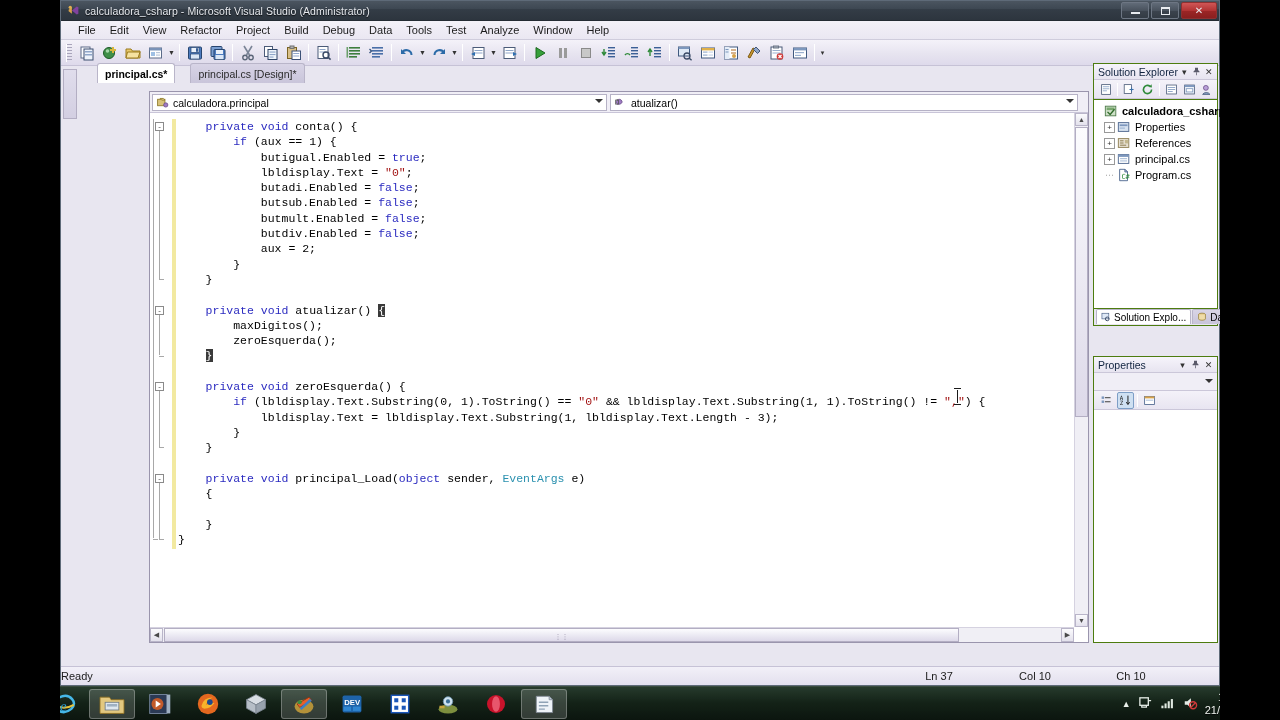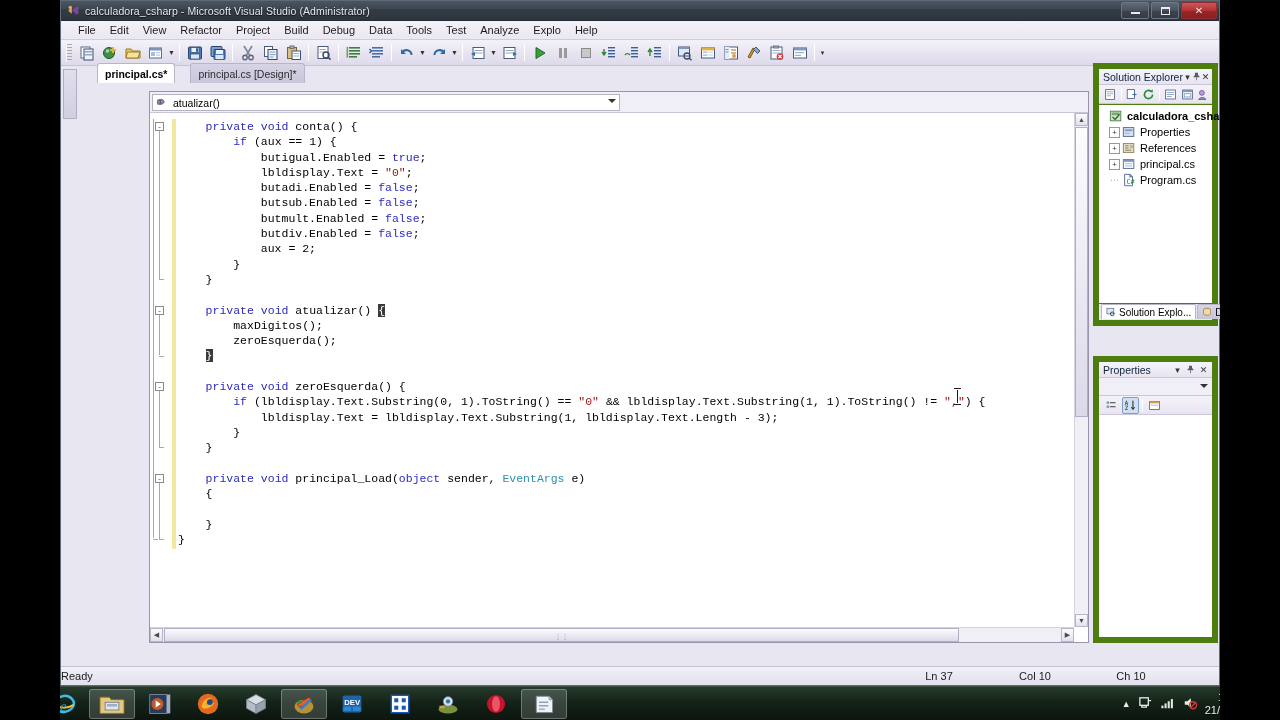--- a/index.html
+++ b/index.html
@@ -122,21 +122,21 @@
   .sb-v{position:absolute;right:0;top:21px;bottom:15px;width:14px;
     background:#f0eff5;border-left:1px solid #d5d2e0;}
   .sb-h{position:absolute;left:0;right:14px;bottom:0;height:15px;
     background:#f0eff5;border-top:1px solid #d5d2e0;}
   .sb-btn{position:absolute;background:linear-gradient(180deg,#fbfbfd,#e3e1ec);
     border:1px solid #b9b5c9;display:flex;align-items:center;justify-content:center;font-size:7px;color:#4a4a4a;}
   .sb-thumb{position:absolute;background:linear-gradient(180deg,#fcfcfe,#ddd9e9);
     border:1px solid #b3aec3;}
 
   
-  .toolwin{position:absolute;background:#4d7c0f;border:6px solid #4d7c0f;}
+  .toolwin{position:absolute;background:#4d7c0f;border:1px solid #4d7c0f;}
   .tw-head{height:16px;display:flex;align-items:center;padding:0 2px 0 4px;
     background:linear-gradient(180deg,#f6f4fb 0%,#e7e4f0 100%);border-bottom:1px solid #cbc7d9;}
   .tw-title{font-size:10.5px;color:#10233f;flex:1;white-space:nowrap;}
   .tw-btn{width:13px;height:13px;display:flex;align-items:center;justify-content:center;font-size:9px;color:#333;}
   .tw-toolbar{height:19px;display:flex;align-items:center;padding-left:3px;
     background:linear-gradient(180deg,#f4f2f9,#e8e5f1);border-bottom:1px solid #cbc7d9;}
   .tw-body{background:#fff;position:absolute;left:0;right:0;bottom:0;}
 
   
   .tree{padding:3px 0 0 4px;font-size:11px;}
@@ -213,21 +213,21 @@
       <span class="mi">Edit</span>
       <span class="mi">View</span>
       <span class="mi">Refactor</span>
       <span class="mi">Project</span>
       <span class="mi">Build</span>
       <span class="mi">Debug</span>
       <span class="mi">Data</span>
       <span class="mi">Tools</span>
       <span class="mi">Test</span>
       <span class="mi">Analyze</span>
-      <span class="mi">Explo</span>
+      <span class="mi">Window</span>
       <span class="mi">Help</span>
     </div>
 
     <div id="toolbar">
       <span class="grip"></span>
 
       <span class="tbtn">
         <svg width="16" height="16" viewBox="0 0 16 16">
             <rect x="2" y="2" width="9" height="11" fill="#fdfdff" stroke="#5c6b87"></rect>
             <rect x="5" y="4" width="9" height="11" fill="#eef3fb" stroke="#3d4f70"></rect>
@@ -479,20 +479,31 @@
       <div class="tabs-right">
         <span>▾</span>
         <span style="font-size:11px;">✕</span>
       </div>
     </div>
 
     <div style="position:absolute;left:2px;top:68px;width:14px;height:50px;background:linear-gradient(180deg,#e0ddec,#d3cfe2);border:1px solid #b3aec3;"></div>
 
     <div id="editor">
       <div id="navbars">
+        <div class="navbox" id="navclass">
+          <span style="margin-right:4px;display:inline-flex;">
+            <svg width="13" height="13" viewBox="0 0 16 16">
+                <rect x="2" y="4" width="9" height="8" fill="#d8c27a" stroke="#8a7520"></rect>
+                <path d="M5 3 l4 0 l2 2 l-4 0 Z" fill="#e6d79d" stroke="#8a7520"></path>
+                <circle cx="12" cy="11" r="2.6" fill="#9f7bc4" stroke="#6b4f8a"></circle>
+              </svg>
+          </span>
+          <span>calculadora.principal</span>
+          <span class="navarrow"></span>
+        </div>
         <div class="navbox" id="navmember">
           <span style="margin-right:4px;display:inline-flex;">
             <svg width="13" height="13" viewBox="0 0 16 16">
                 <path d="M4 10 a3.5 3.5 0 1 1 6 -2 l-2.5 2 Z" fill="#9f7bc4" stroke="#6b4f8a"></path>
                 <rect x="2" y="5" width="3.5" height="5" fill="none" stroke="#555"></rect>
                 <path d="M3 5 a1.5 1.5 0 0 1 2 0" fill="none" stroke="#555"></path>
               </svg>
           </span>
           <span>atualizar()</span>
           <span class="navarrow"></span>

